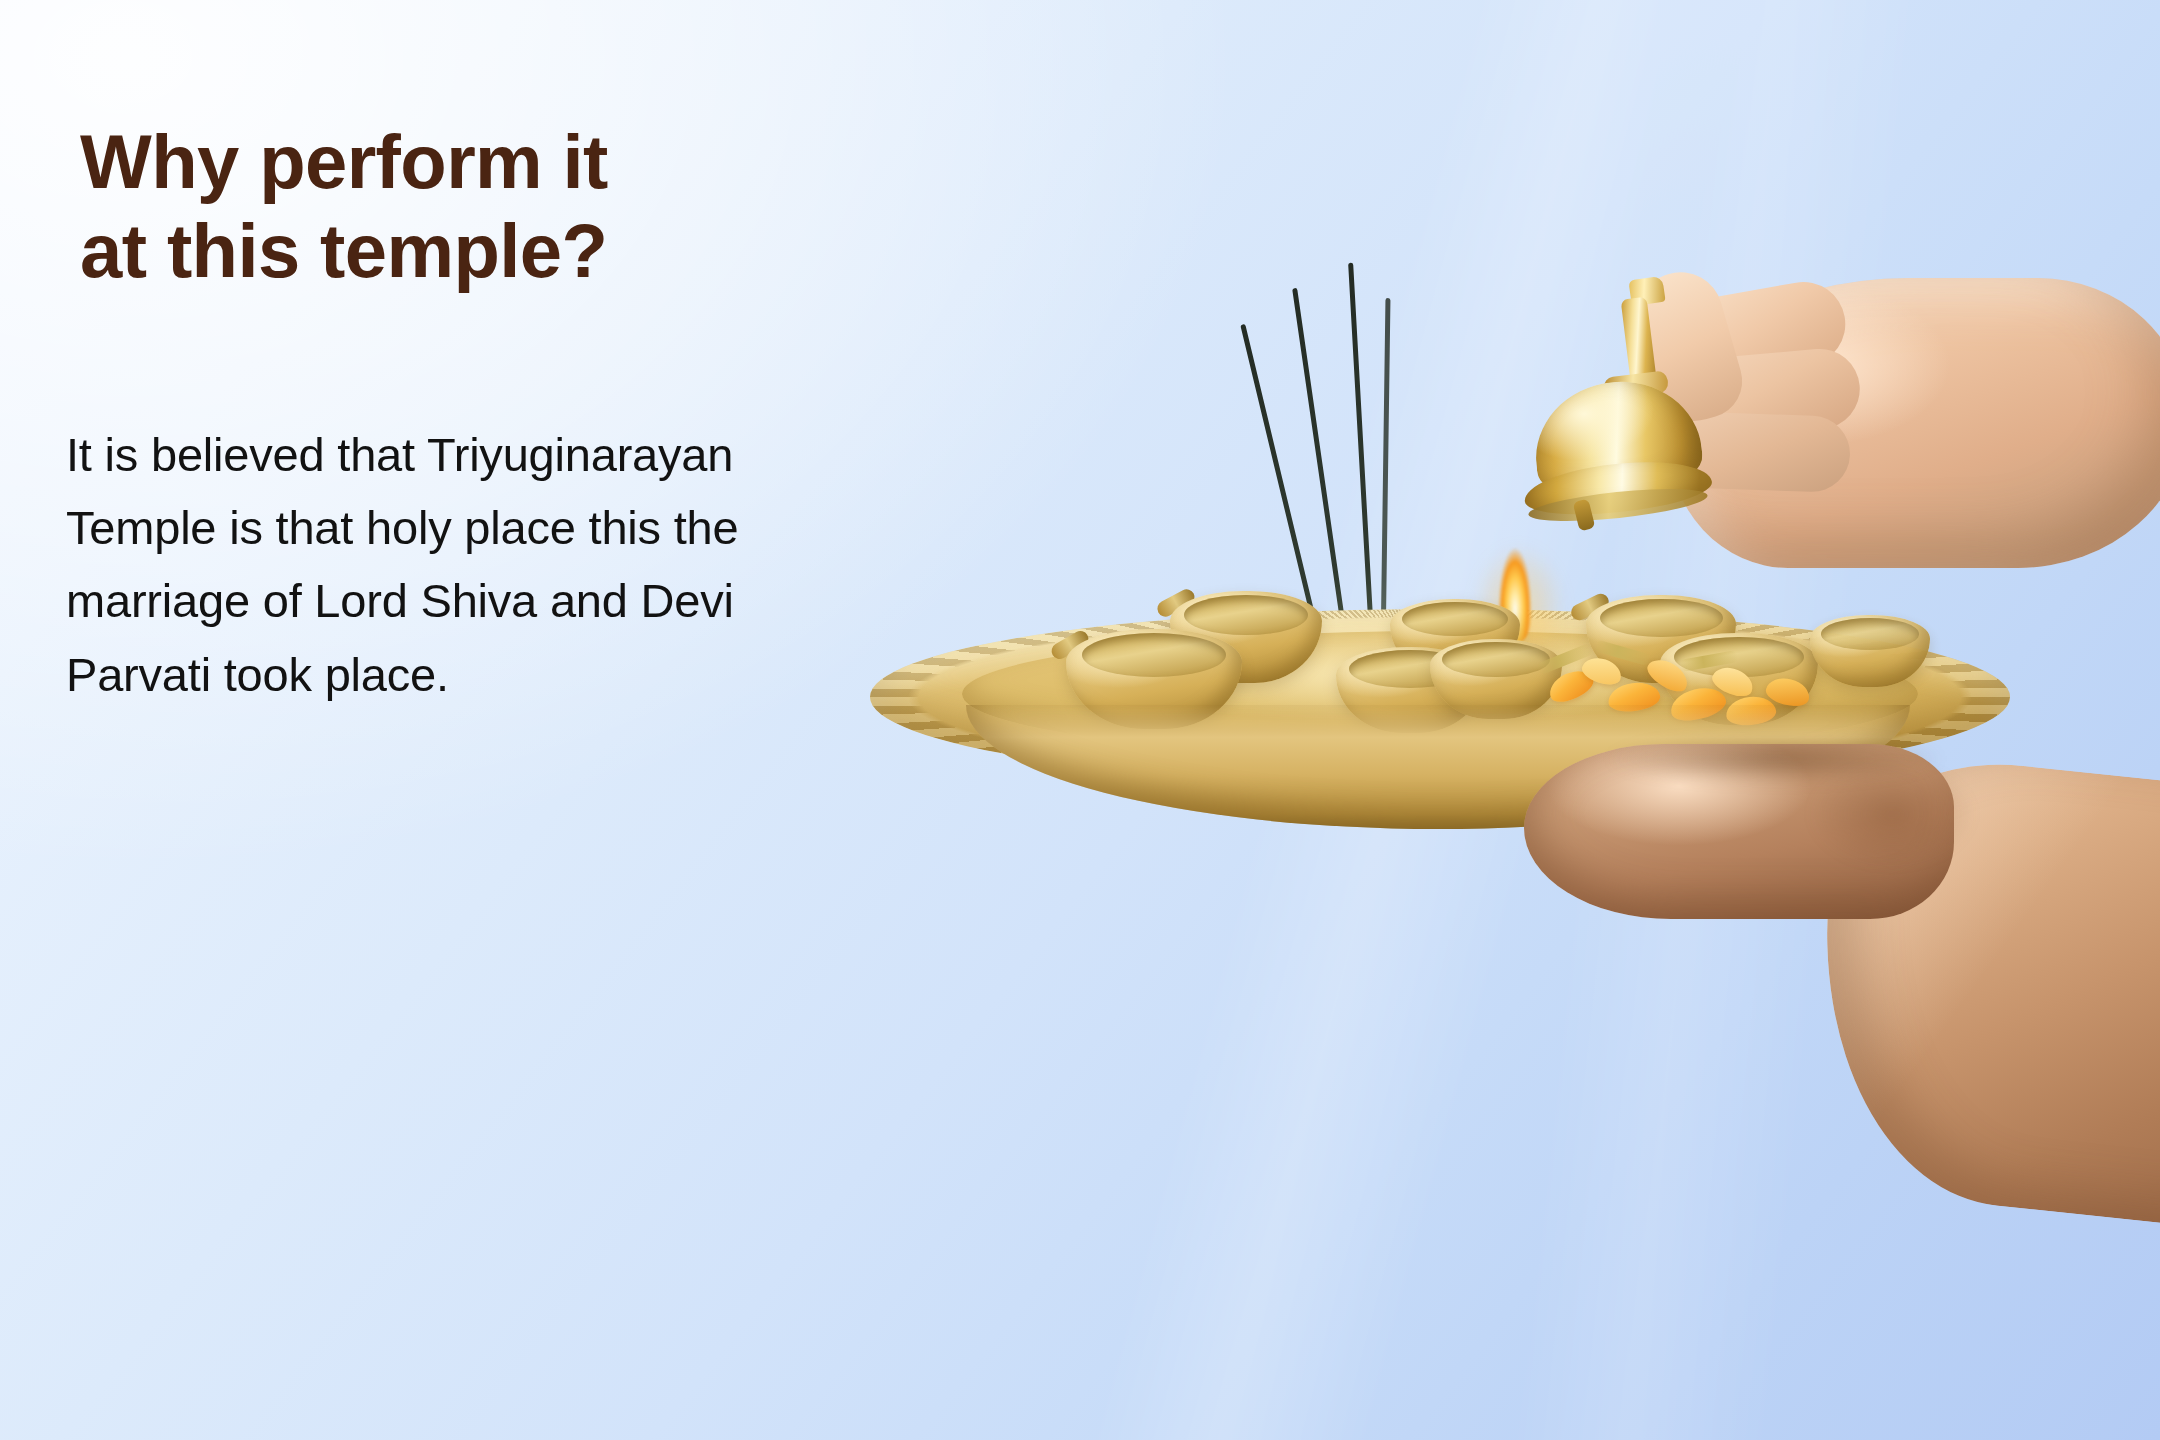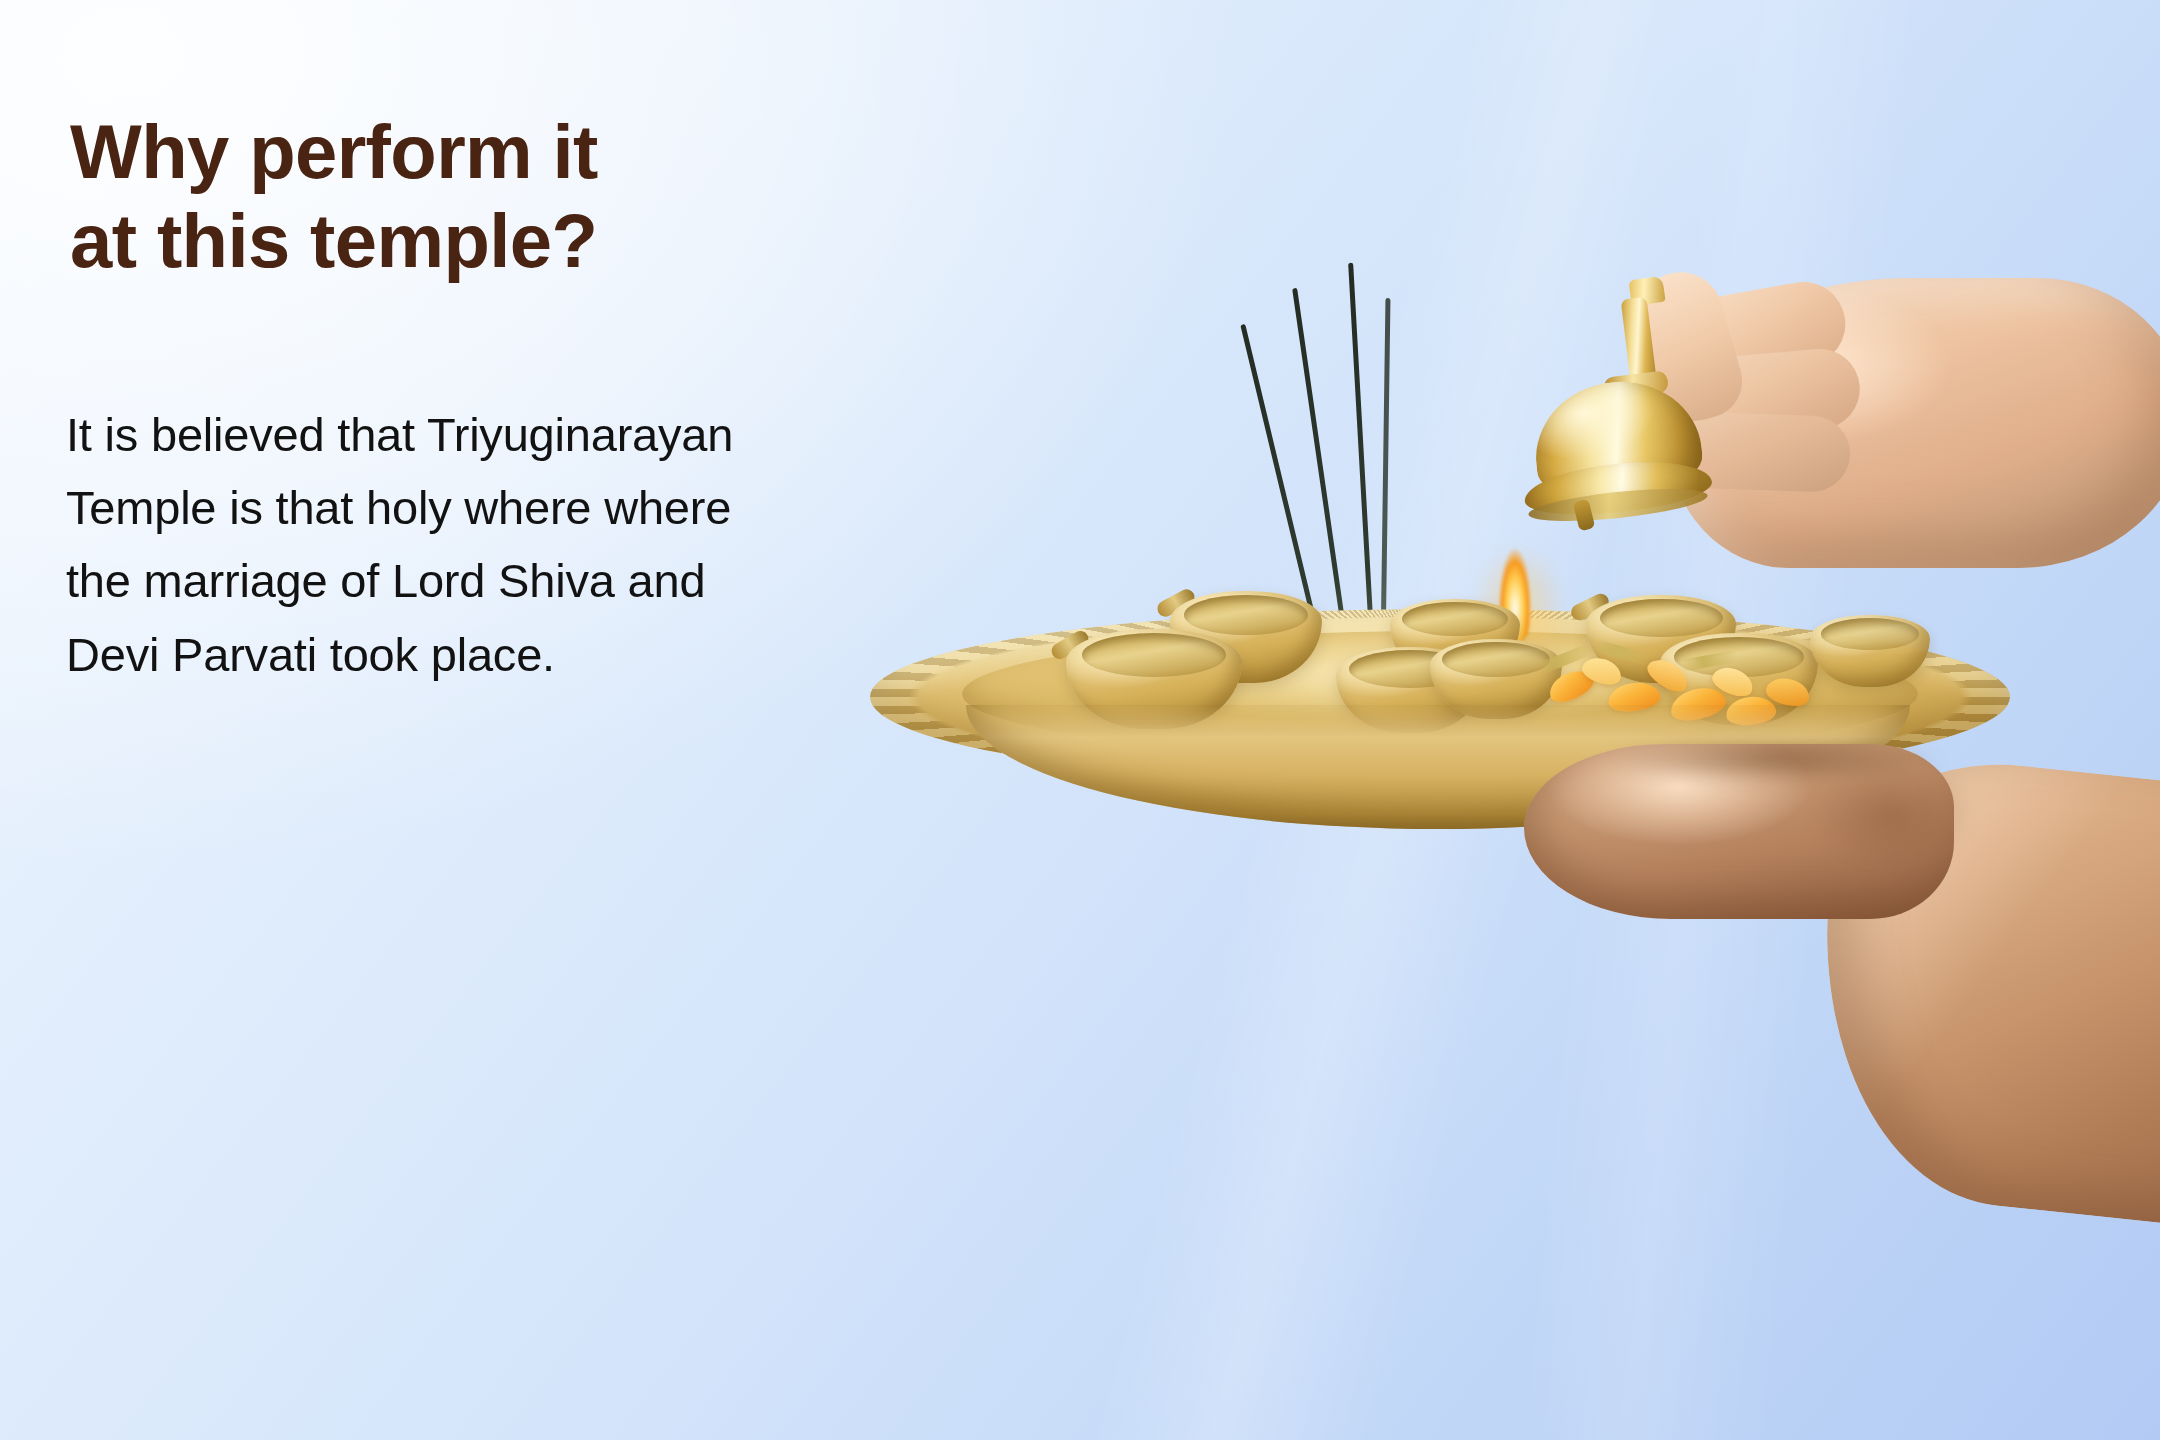--- a/index.html
+++ b/index.html
@@ -44,21 +44,21 @@
 
   
   .text-col {
     position: absolute;
     left: 66px;
     top: 104px;
     width: 960px;
   }
 
   .headline {
-    margin: 4px;
+    margin: 14px;
     color: #4a2412;
     font-size: 76px;
     font-weight: 700;
     line-height: 1.17;
     letter-spacing: -0.6px;
     white-space: pre-line;
   }
 
   .body-copy {
     margin: 0;
@@ -393,21 +393,21 @@
 <body>
 
 <div class="slide">
 
   <div class="bg-streaks"></div>
 
   <div class="text-col">
     <h1 class="headline">Why perform it
 at this temple?</h1>
 
-    <p class="body-copy">It is believed that Triyuginarayan Temple is that holy where where the marriage of Lord Shiva and Devi Parvati took place.</p>
+    <p class="body-copy">It is believed that Triyuginarayan Temple is that holy place this the marriage of Lord Shiva and Devi Parvati took place.</p>
   </div>
 
   <div class="photo">
 
     <div class="incense-group">
       <div class="stick s1"></div>
       <div class="stick s2"></div>
       <div class="stick s3"></div>
       <div class="stick s4"></div>
     </div>

